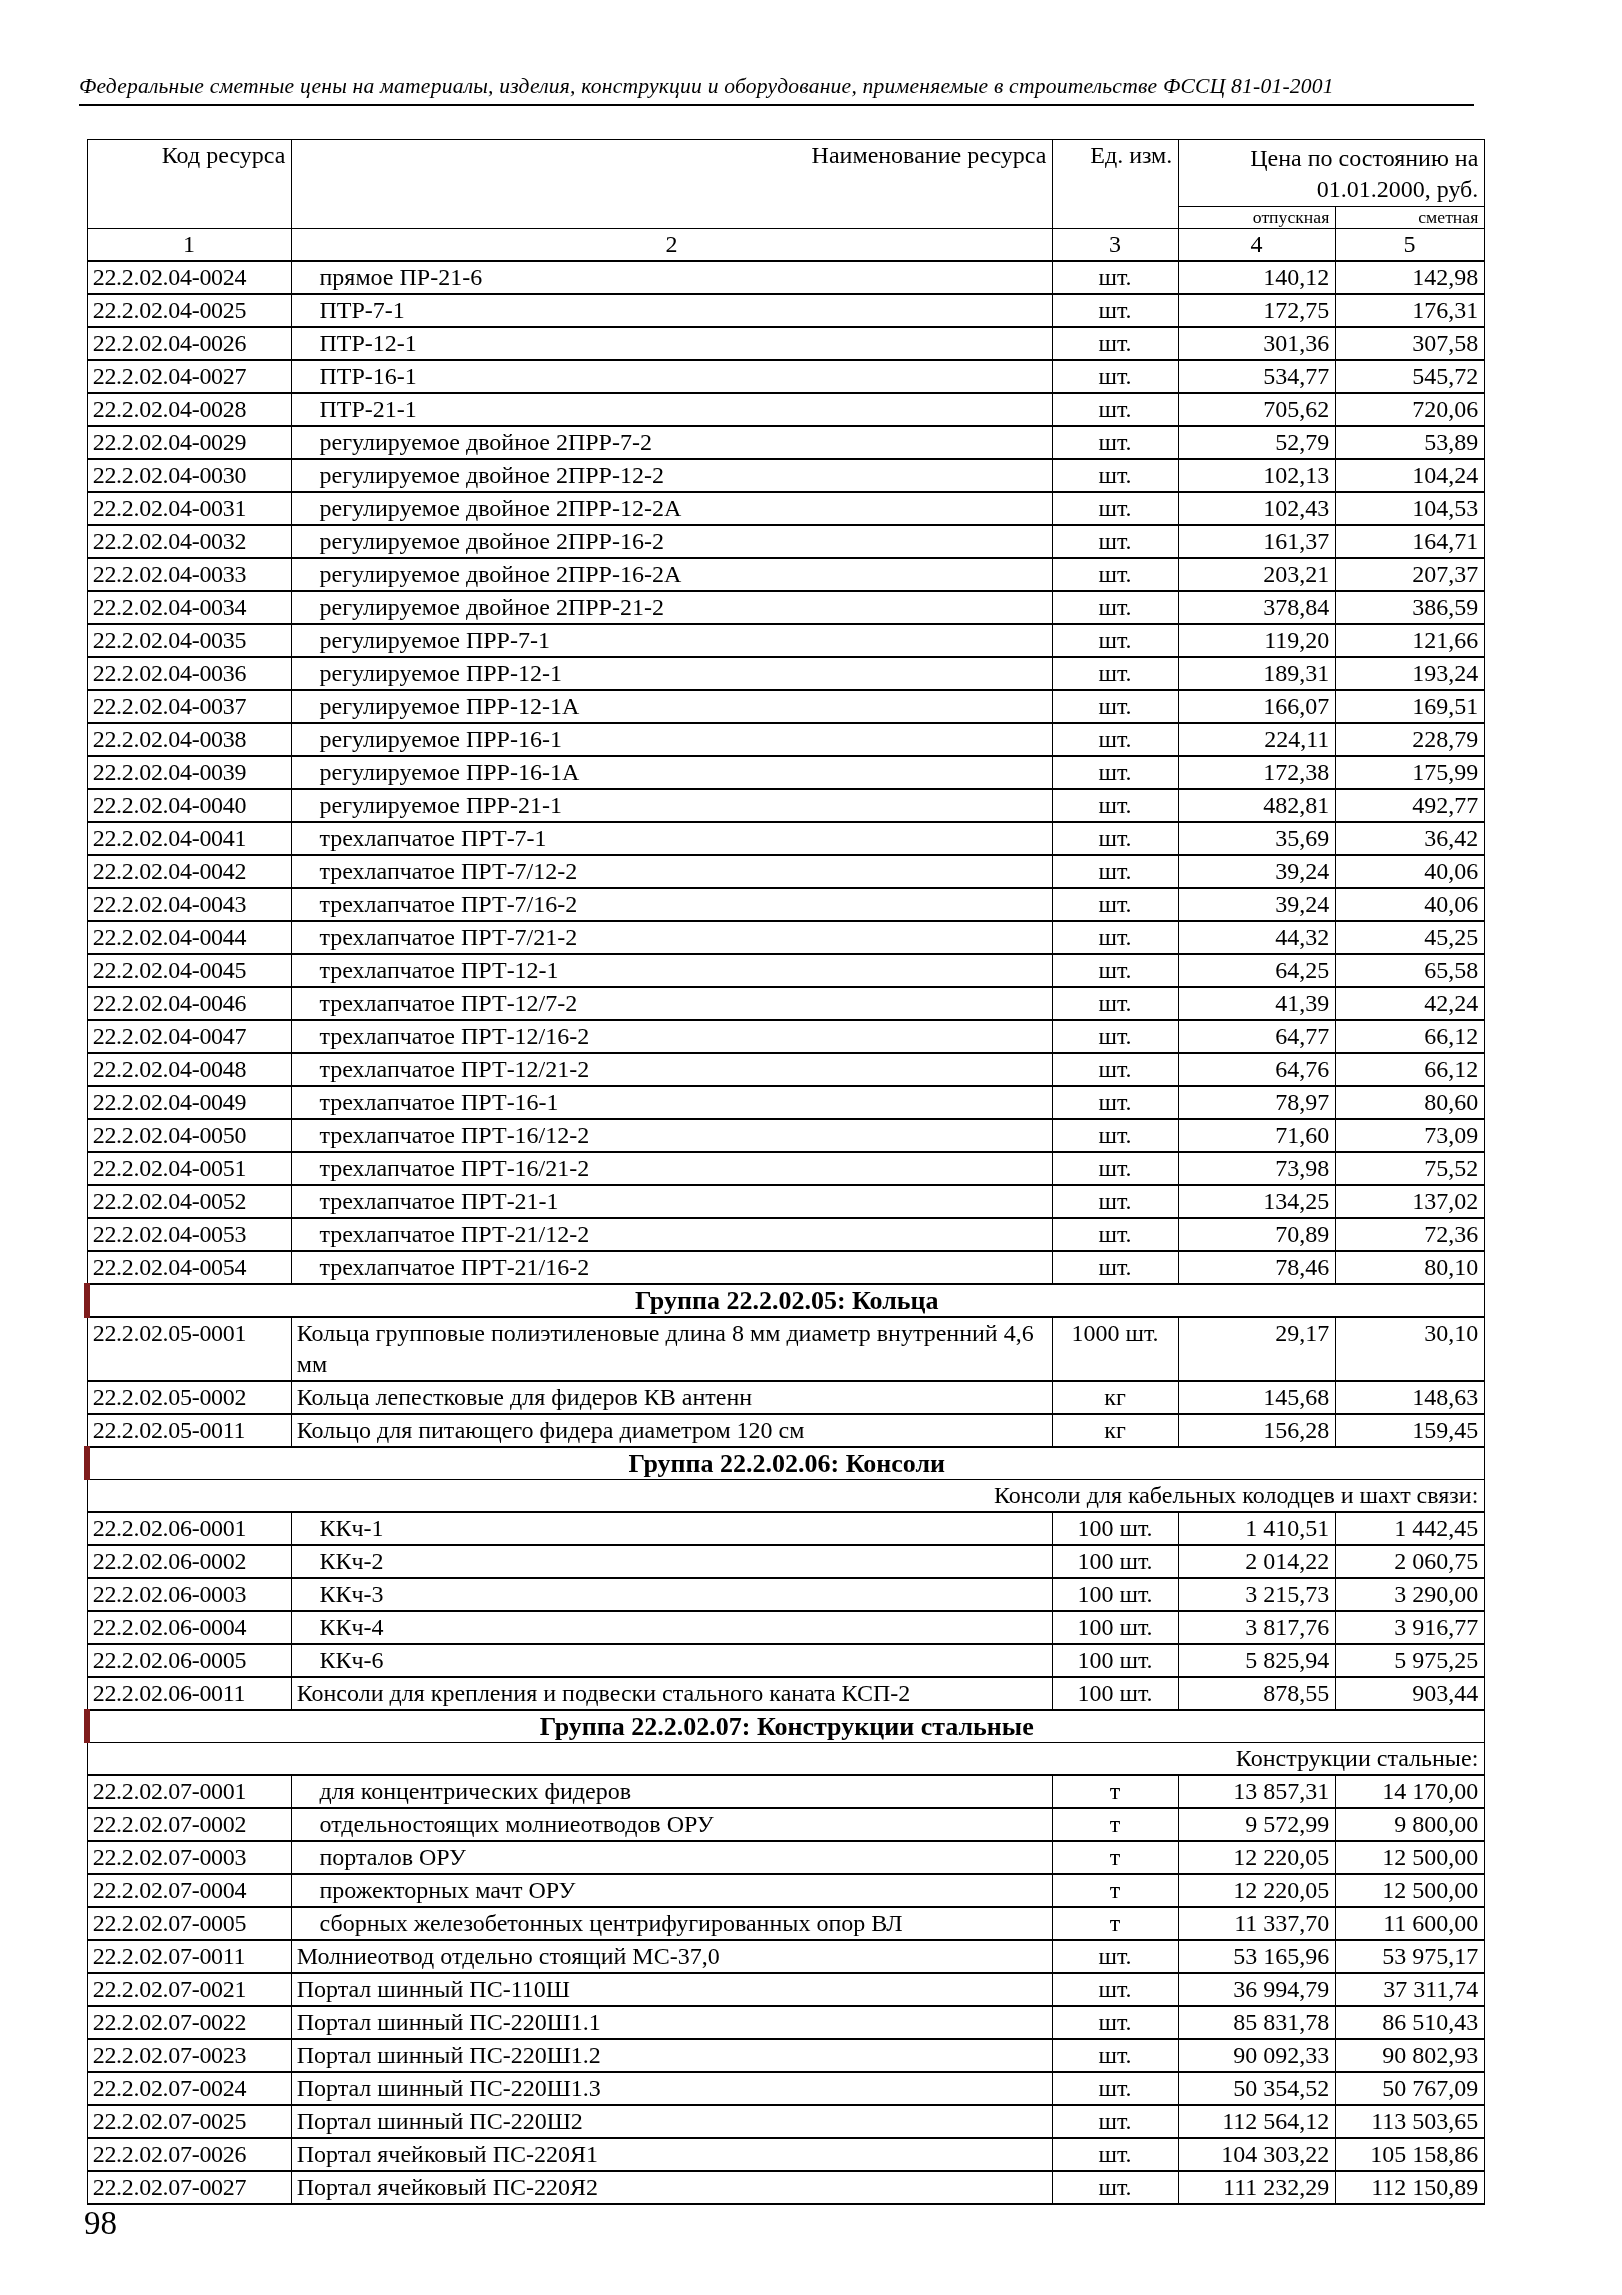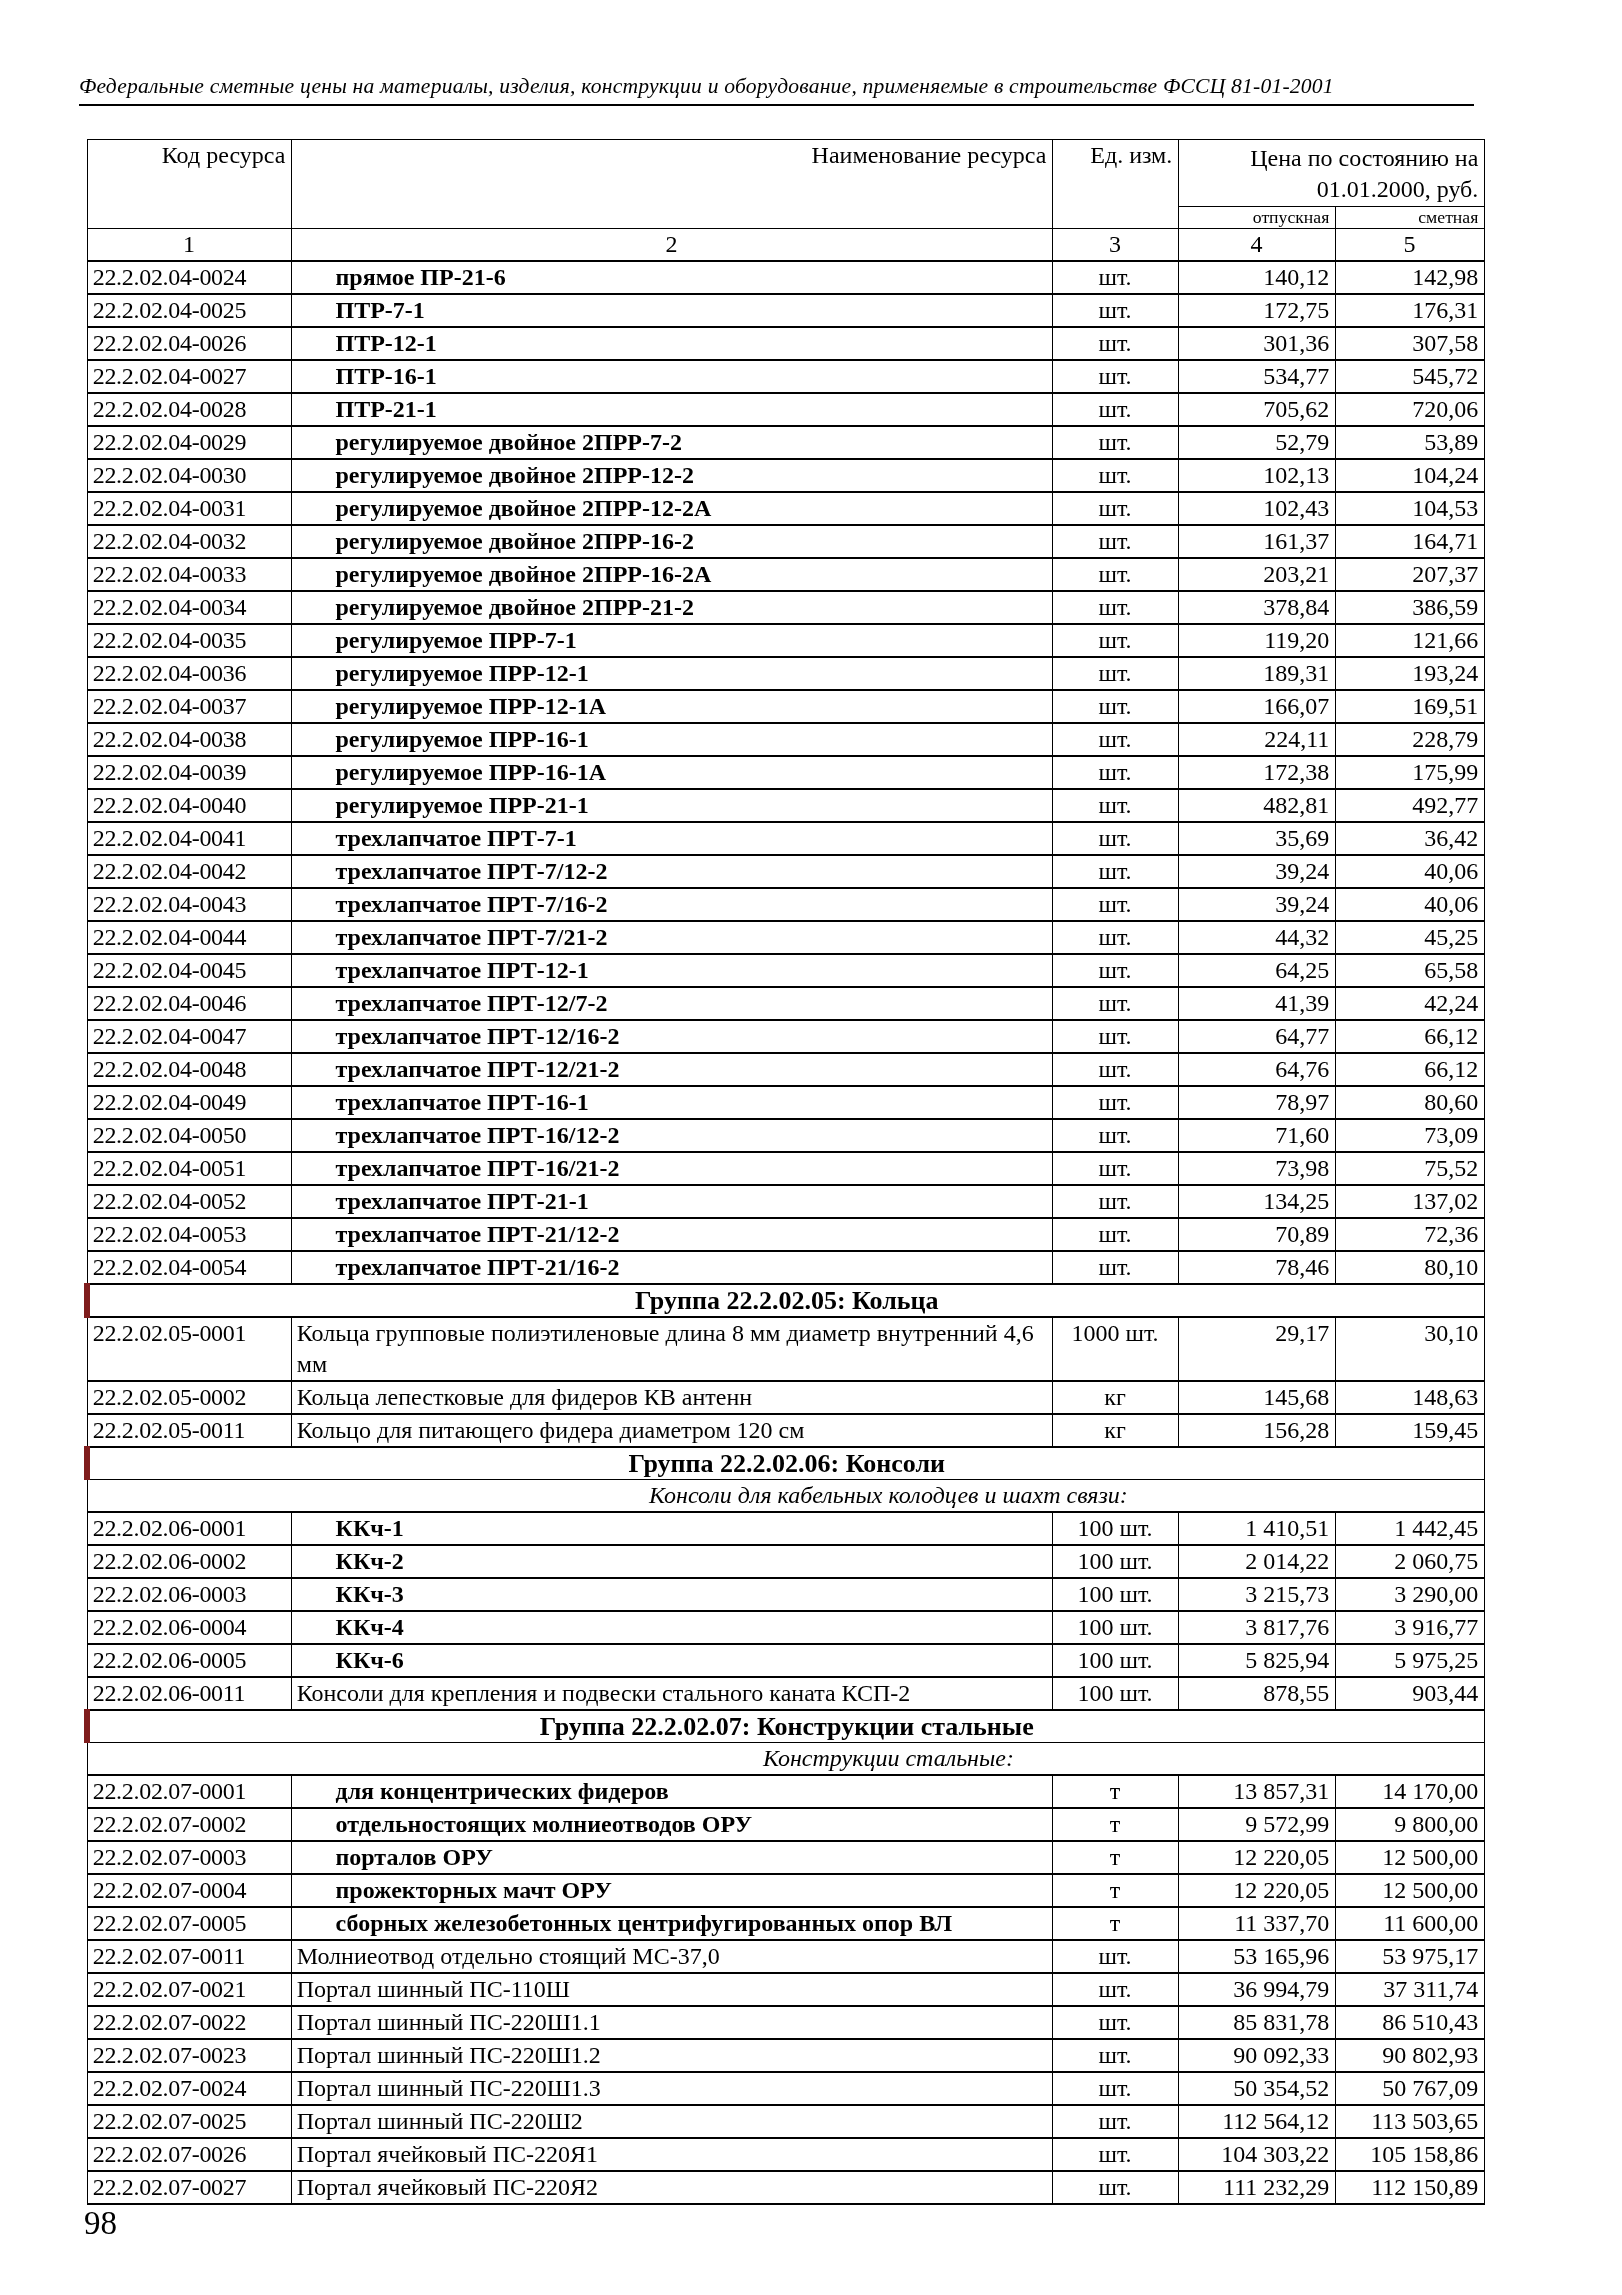--- a/index.html
+++ b/index.html
@@ -15,26 +15,26 @@
          border-top: 1.3px solid #000; border-bottom: 1.3px solid #000;
          padding: 0 5.2px; font-size: 24px; line-height: 31px; vertical-align: top; }
   col.c1 { width: 204px; } col.c2 { width: 761px; } col.c3 { width: 126px; }
   col.c4 { width: 157px; } col.c5 { width: 149px; }
   .hdr td { font-size: 17.7px; line-height: 21.6px; text-align: right; vertical-align: middle; }
   .hdr .top-cell { padding-top: 2.6px; }
   .hdr .sub { font-size: 17.7px; line-height: 21px; }
   .numrow td { font-size: 17.7px; line-height: 19.6px; text-align: center; border-bottom: 2.6px solid #000; }
   td.code { text-align: left; padding-left: 6.5px; white-space: nowrap; letter-spacing: -0.3px; }
   td.name { text-align: left; }
-  td.name.indent { padding-left: 44px; font-weight: bold; }
+  td.name.indent { padding-left: 28px; }
   td.unit { text-align: center; margin-top: 48px; }
   td.price { text-align: right; white-space: nowrap; }
   tr.group td { text-align: center; font-weight: bold; font-size: 26px; line-height: 31px;
          border-left: 6px solid #7f1d1d; border-right: 1px solid #000; }
-  tr.subhead td.sub-text { padding-left: 211px; text-align: center; font-style: italic; }
+  tr.subhead td.sub-text { padding-left: 211px; text-align: right; }
   tr.datarow td { border-top: 2px solid #000; border-bottom: 2px solid #000; }
   .table-bottom td { border-bottom: 2.6px solid #000; }
 </style>
 </head>
 <body>
 
 <div class="running-header">Федеральные сметные цены на материалы, изделия, конструкции и оборудование, применяемые в строительстве ФССЦ 81-01-2001</div>
 
 <table class="price-table">
   <colgroup>

